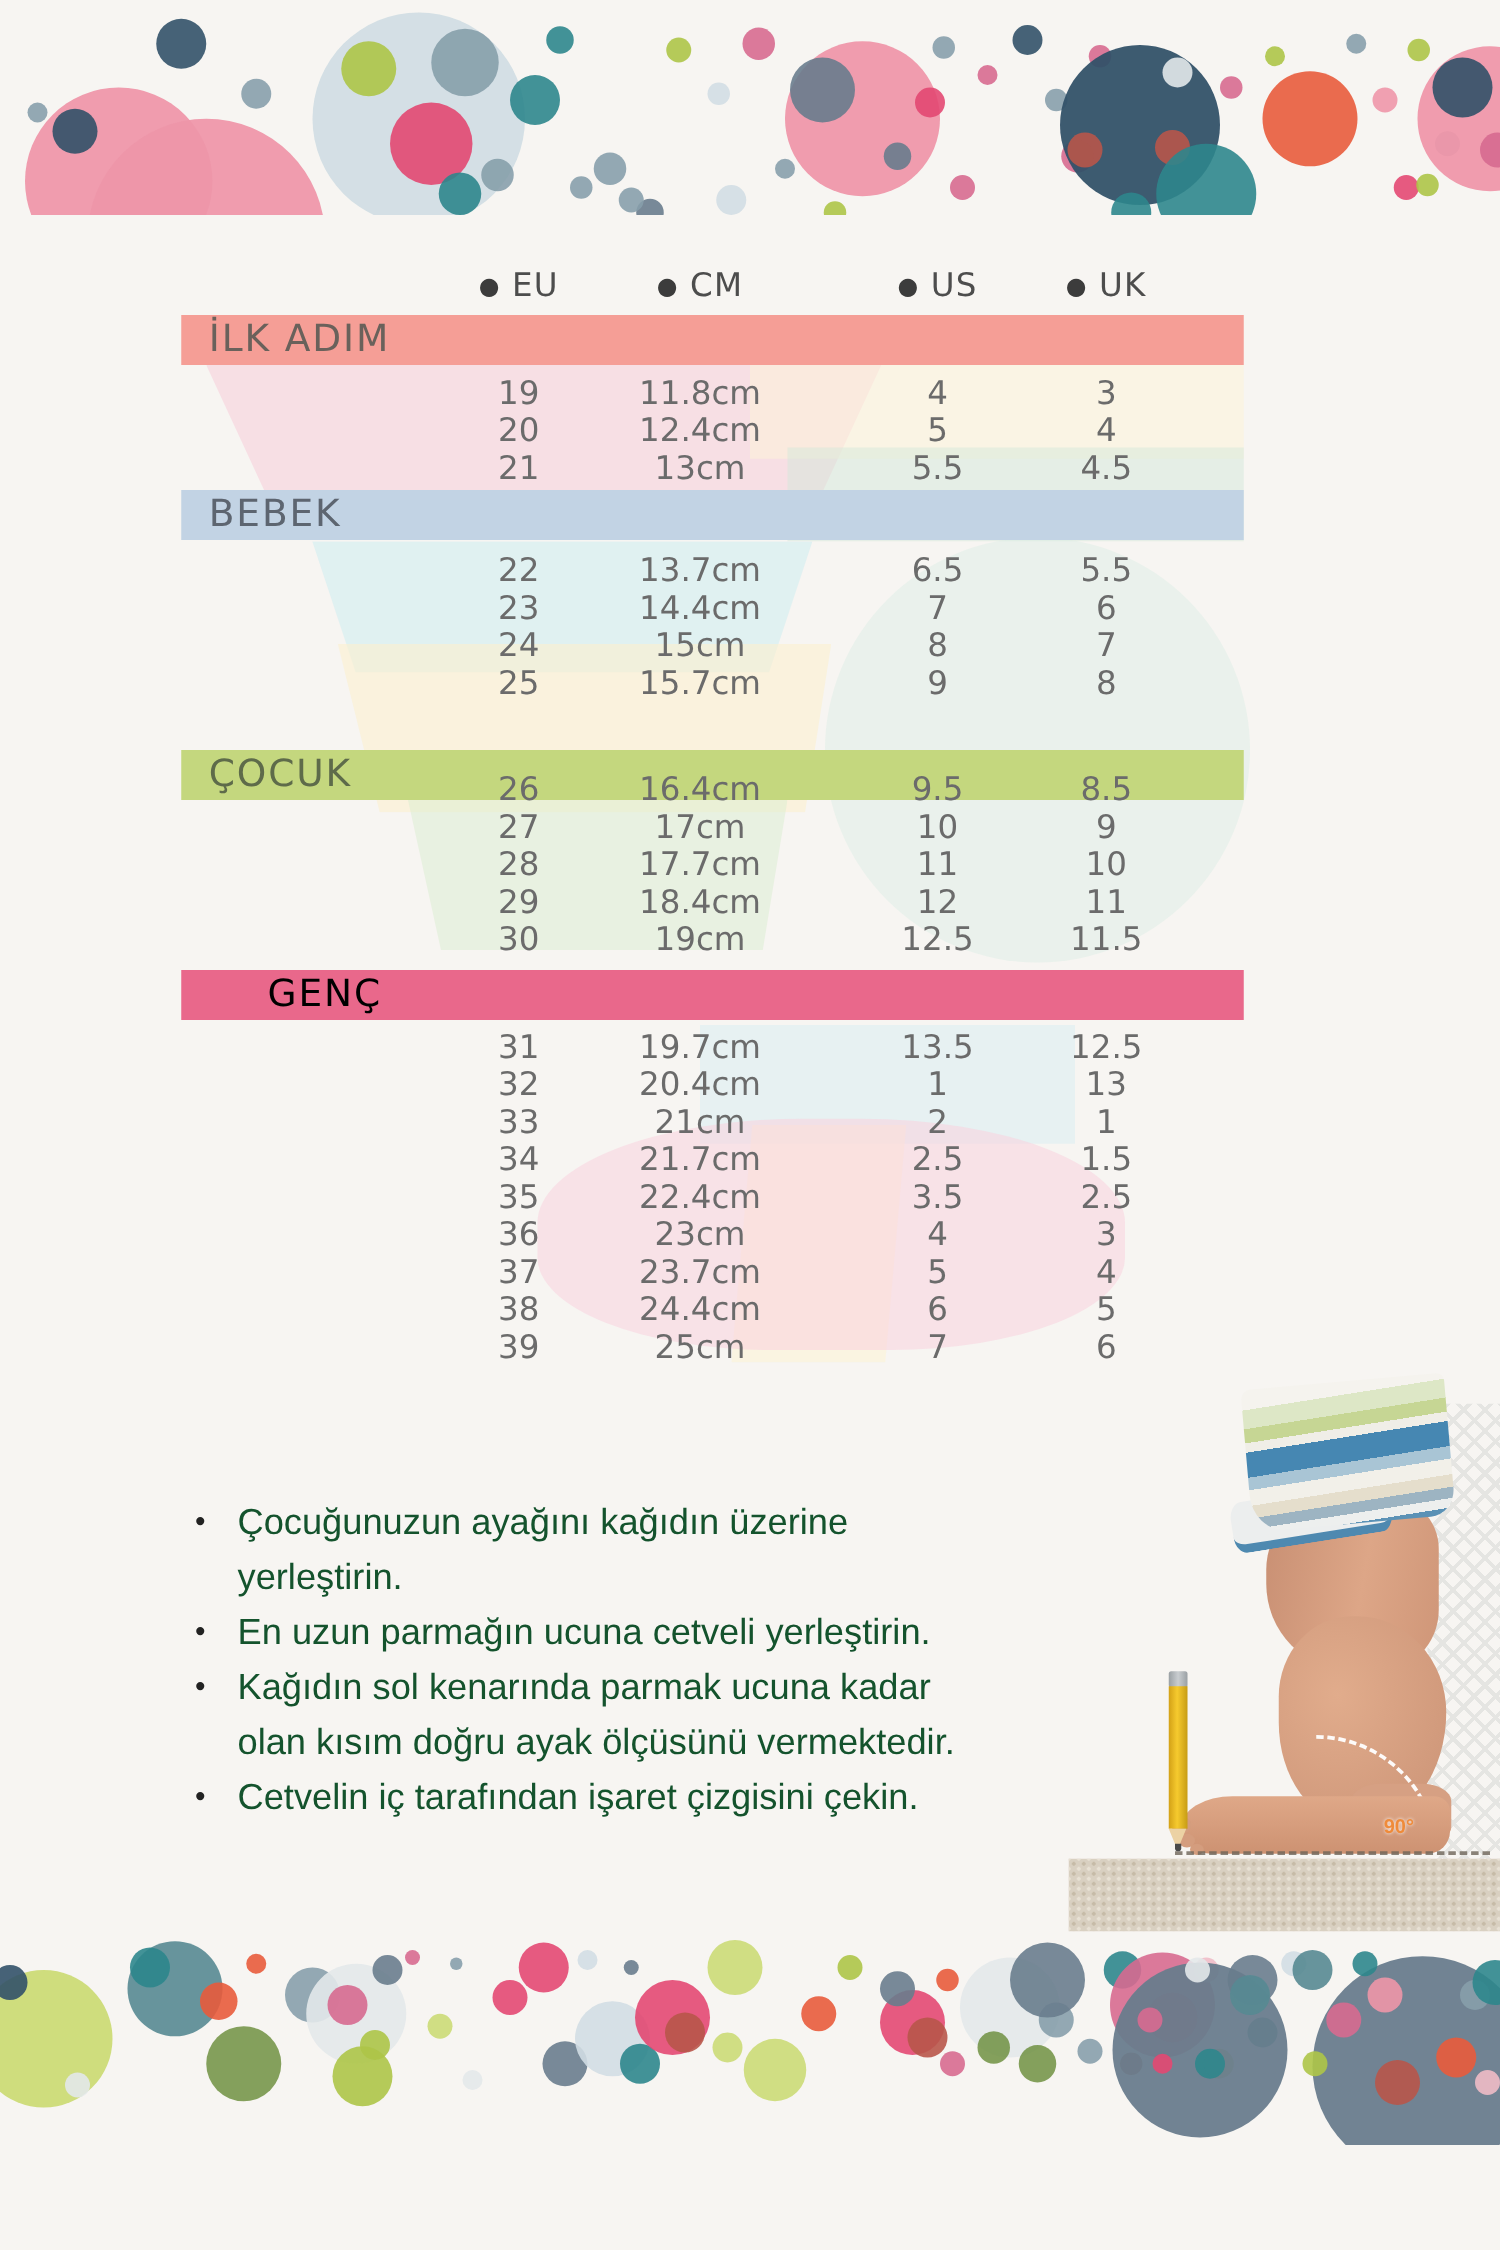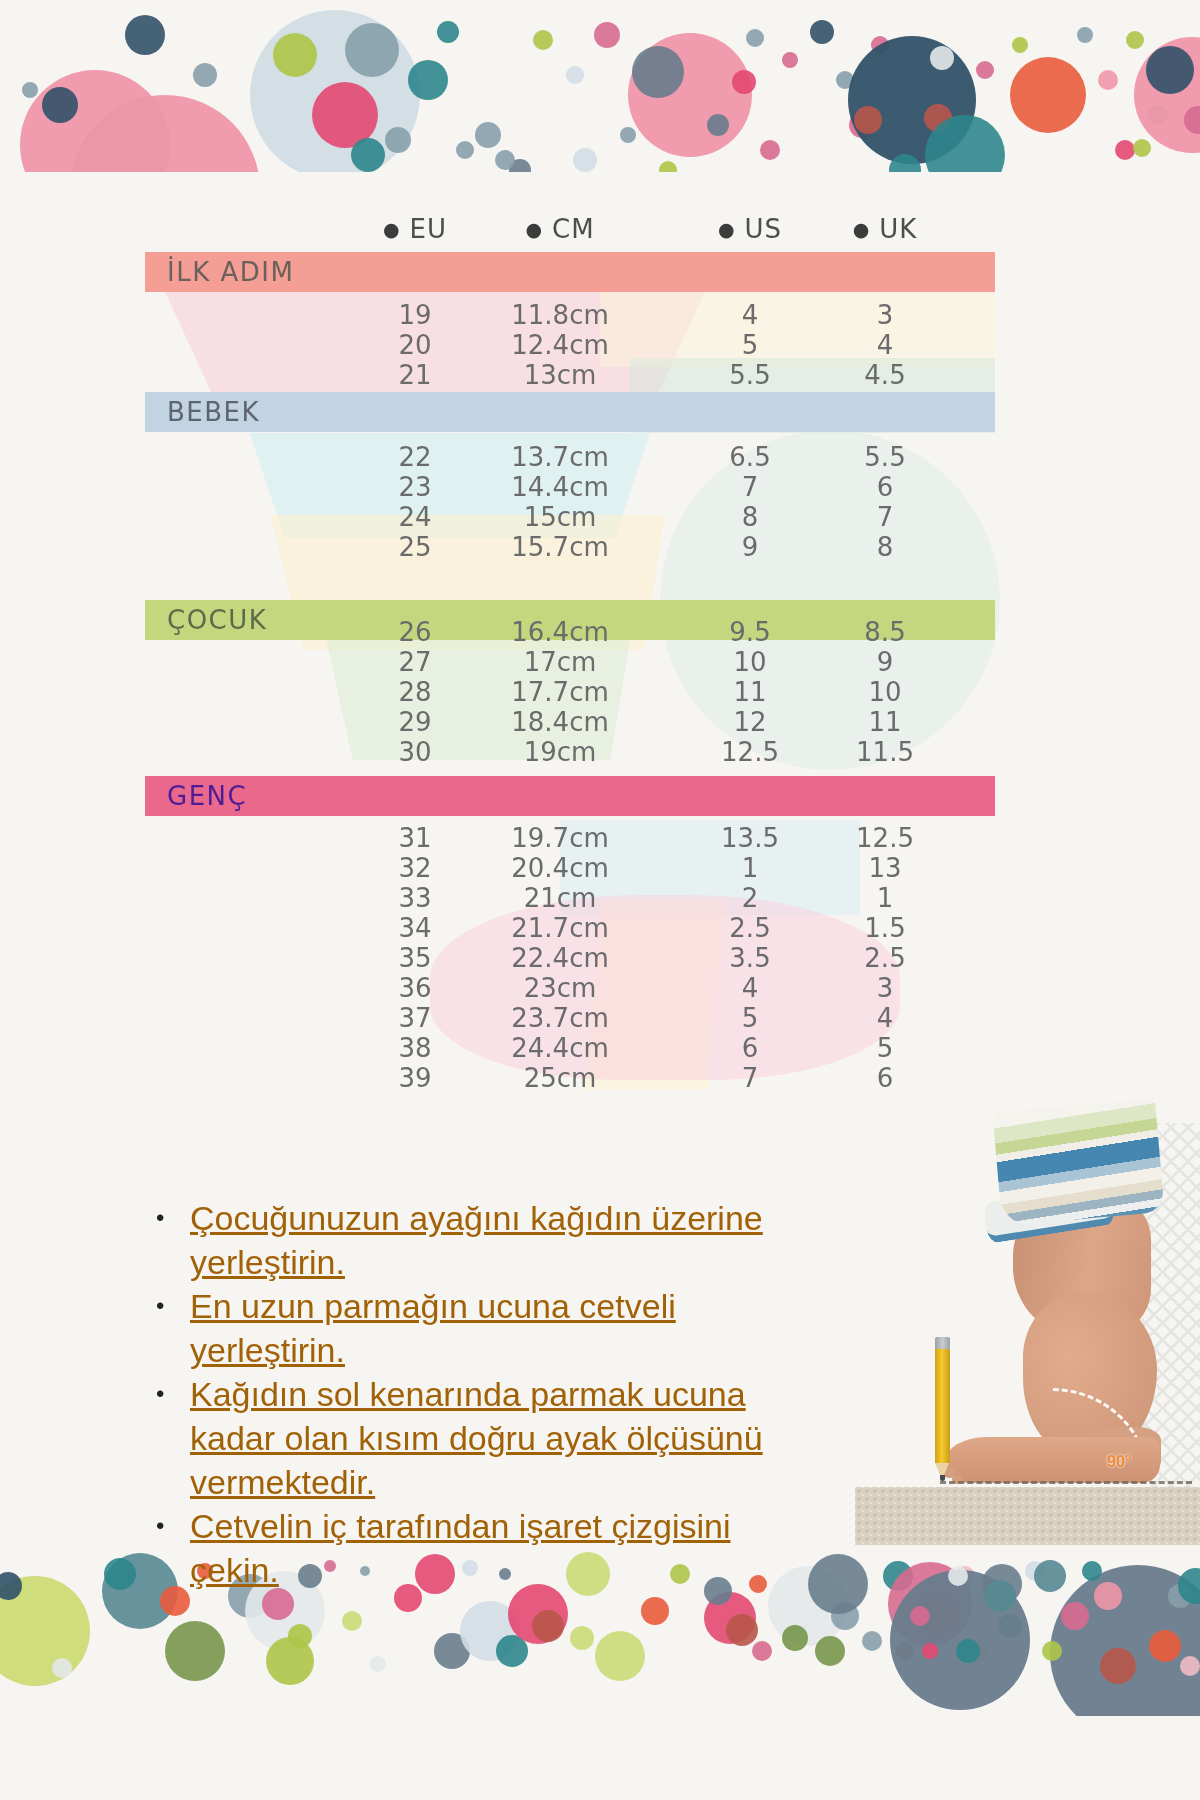--- a/index.html
+++ b/index.html
@@ -22,21 +22,21 @@
   .hdr{
     position:absolute;top:214px;transform:translateX(-50%);
     font-size:26px;color:#4d4d4d;letter-spacing:1px;white-space:nowrap;
   }
   .hdr .blt{font-size:19px;color:#3c3c3c;margin-right:9px;vertical-align:2px;}
   .sec-banner{
     position:absolute;left:145px;width:850px;height:40px;z-index:2;
   }
   .sec-banner span{
     display:block;line-height:40px;padding-left:22px;
-    font-size:26px;letter-spacing:1.5px;font-weight:500;
+    font-size:30px;letter-spacing:1.5px;font-weight:500;
   }
   .sec-rows{position:absolute;left:0;width:1200px;z-index:2;}
   .t-row{position:relative;height:30px;}
   .t-row .cell{
     position:absolute;transform:translateX(-50%);
     font-size:26px;color:#6b6b6b;line-height:30px;white-space:nowrap;
   }
   .cell.c-eu{left:415px;}
   .cell.c-cm{left:560px;}
   .cell.c-us{left:750px;}
@@ -50,23 +50,22 @@
   }
   .howto-banner span{
     line-height:56px;font-size:31px;font-weight:700;color:#221a0b;
     letter-spacing:.5px;font-family:"Liberation Sans",sans-serif;
   }
   .bullets{
     position:absolute;left:152px;top:1196px;width:648px;z-index:3;
     font-family:"Liberation Sans",sans-serif;
   }
   .bullets .bi{
-    position:relative;padding-left:38px;font-size:34px;line-height:44px;
-    color:#a16207;
-    text-decoration:underline;
+    position:relative;padding-left:38px;font-size:29px;line-height:44px;
+    color:#14532d;
   }
   .bullets .bi::before{
     content:"•";position:absolute;left:4px;top:0;font-size:24px;color:#222;
   }
 
   
   .photo{position:absolute;left:855px;top:1075px;width:345px;height:470px;z-index:2;}
   .lattice{
     position:absolute;right:0;top:48px;width:58px;height:364px;opacity:.75;
     background:
@@ -316,21 +315,21 @@
             <span class="cell c-uk">11</span>
           </div>
           <div class="t-row">
             <span class="cell c-eu">30</span>
             <span class="cell c-cm">19cm</span>
             <span class="cell c-us">12.5</span>
             <span class="cell c-uk">11.5</span>
           </div>
         </div>
         <div class="sec-banner" style="top: 776px; background: rgb(233, 104, 139);">
-          <span style="color: #4c1d95;">GENÇ</span>
+          <span style="color: #000000; margin-left: 47px;">GENÇ</span>
         </div>
         <div class="sec-rows" style="top: 823px;">
           <div class="t-row">
             <span class="cell c-eu">31</span>
             <span class="cell c-cm">19.7cm</span>
             <span class="cell c-us">13.5</span>
             <span class="cell c-uk">12.5</span>
           </div>
           <div class="t-row">
             <span class="cell c-eu">32</span>

